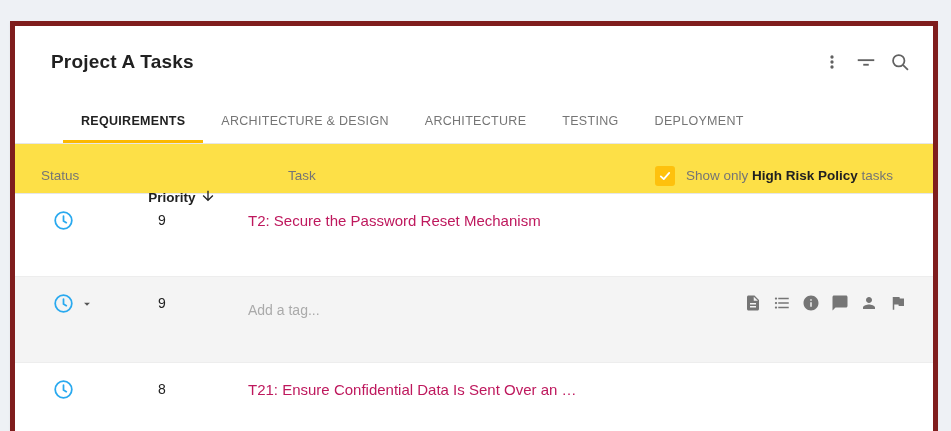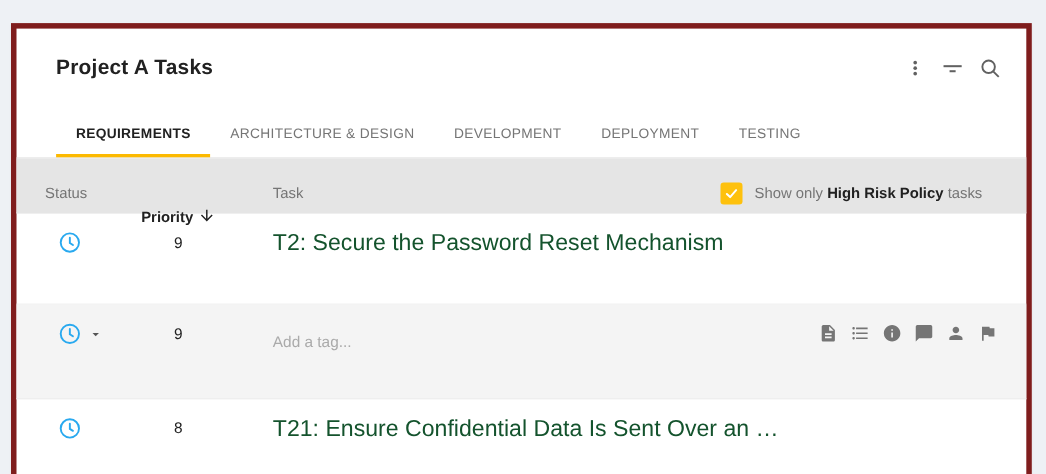--- a/index.html
+++ b/index.html
@@ -22,40 +22,40 @@
   }
   .page-title { font-size:19px; font-weight:700; letter-spacing:.2px; }
   .header-actions { margin-left:auto; display:flex; align-items:center; gap:8px; }
   .icon-btn {
     width:26px; height:26px; border:none; background:transparent; cursor:pointer;
     display:flex; align-items:center; justify-content:center; padding:0;
   }
   .icon-btn svg { display:block; }
   
   .tabs {
-    display:flex; padding-left:36px; height:46px;
+    display:flex; padding-left:48px; height:46px;
     border-bottom:1px solid #e6e6e6;
   }
   .tab {
     padding:0 18px; display:flex; align-items:center;
     font-size:12.5px; letter-spacing:.3px; color:#757575; font-weight:400;
     cursor:pointer; position:relative; white-space:nowrap;
   }
   .tab.active { color:#212121; font-weight:700; }
   .tab.active::after {
     content:""; position:absolute; left:0; right:0; bottom:0; height:3px;
     background:#fcb900;
   }
   
   .thead {
-    height:50px; background:#e5e5e5;
+    height:50px; background:#fde047;
     border-bottom:1px solid #e6e6e6;
     display:grid; grid-template-columns:104px 86px 1fr auto;
     align-items:center;
-    font-size:13.5px; color:#757575;
+    font-size:13.5px; color:#757575;gap:20px;
   }
   .th-status { padding-left:26px; }
   .th-priority { justify-self:center; display:flex; align-items:center; gap:4px;
     color:#212121; font-weight:700;margin-top:44px; }
   .th-task { padding-left:43px; }
   .filter-toggle {
     justify-self:end; padding-right:40px;
     display:flex; align-items:center; gap:11px; cursor:pointer;
     font-size:13.5px; color:#757575; white-space:nowrap;
   }
@@ -70,21 +70,21 @@
     align-items:start; padding-top:16px;
     border-bottom:1px solid #ededed;
   }
   .row-1 { height:83px; }
   .row-2 { height:86px; background:#f4f4f4; }
   .row-3 { height:81px; border-bottom:none; }
   .cell-status { padding-left:38px; display:flex; align-items:center; gap:6px; cursor:pointer; }
   .cell-priority { text-align:center; font-size:14px; line-height:21px; color:#212121; }
   .cell-task { padding-left:43px; }
   .task-link {
-    font-size:21px; line-height:21px; color:#14532d; text-decoration:none; cursor:pointer;
+    font-size:15px; line-height:21px; color:#be185d; text-decoration:none; cursor:pointer;
     display:inline-block;
   }
   .tag-placeholder { margin-top:9px; font-size:14px; color:#aaaaaa; cursor:text; }
   .cell-actions { padding-right:26px; display:flex; gap:11px; margin-top:1px; }
   .action-icon { width:18px; height:18px; cursor:pointer; display:block; }
 </style>
 </head>
 <body>
 
 <div class="card">
@@ -116,23 +116,23 @@
               <line x1="15" y1="15" x2="20.5" y2="20.5"></line>
             </svg>
         </span>
       </button>
     </div>
   </div>
 
   <div class="tabs">
     <div class="tab active">REQUIREMENTS</div>
     <div class="tab">ARCHITECTURE &amp; DESIGN</div>
-    <div class="tab">DEVELOPMENT</div>
+    <div class="tab">ARCHITECTURE</div>
+    <div class="tab">TESTING</div>
     <div class="tab">DEPLOYMENT</div>
-    <div class="tab">TESTING</div>
   </div>
 
   <div class="thead">
     <div class="th-status">Status</div>
     <div class="th-priority">
       <span>Priority</span>
       <span>
         <svg width="16" height="16" viewBox="0 0 24 24" fill="#212121">
             <path d="M20 12l-1.41-1.41L13 16.17V4h-2v12.17l-5.58-5.59L4 12l8 8 8-8z"></path>
           </svg>

